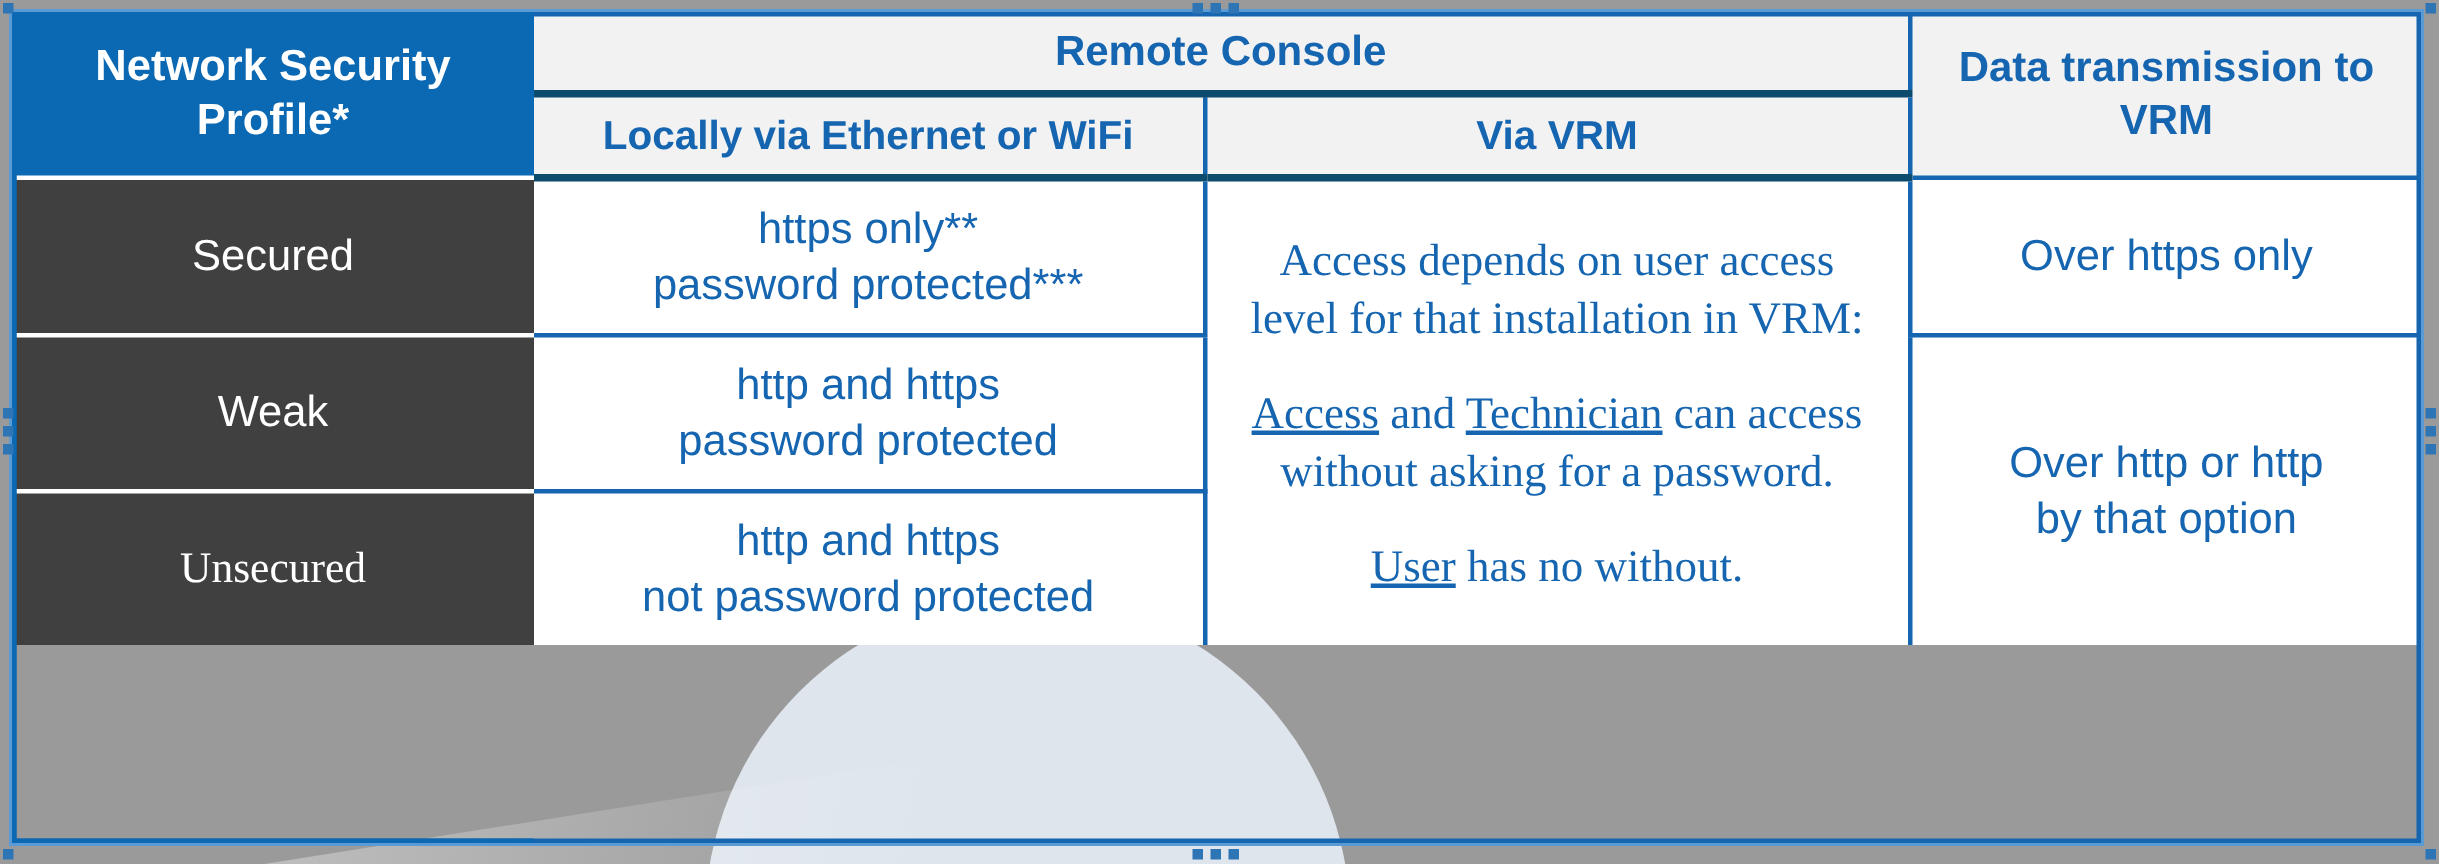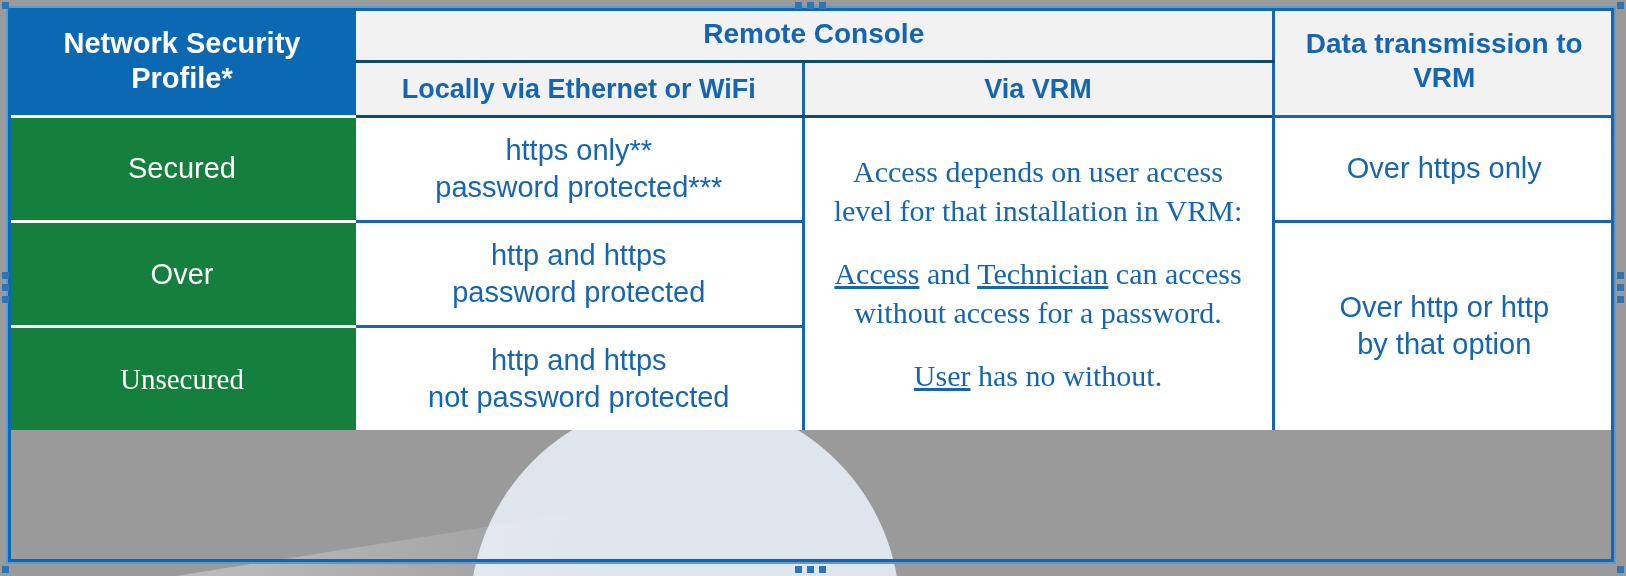--- a/index.html
+++ b/index.html
@@ -98,37 +98,37 @@
   
   .hdr-blue {
     background: #0b68b2;
     color: #ffffff;
     font-weight: bold;
     font-size: 29px;
     line-height: 1.22;
     border-bottom: 3px solid #ffffff;
   }
   .cell-blue {
-    background: #15803d;
+    background: #404040;
     color: #ffffff;
     font-weight: normal;
     font-size: 29px;
     line-height: 1.2;
     border-bottom: 3px solid #ffffff;
   }
   .cell-blue.last { border-bottom: none; font-family: Liberation Serif, serif; }
 
   
   .hdr-gray {
     background: #f2f2f2;
     color: #1565b0;
     font-weight: bold;
     font-size: 28px;
     line-height: 1.22;
-    border-bottom: 3px solid #0c4a6e;
+    border-bottom: 5px solid #0c4a6e;
   }
   .hdr-gray.sub {
     font-size: 27px;
     text-align: center;
   }
   .hdr-gray.span-rows {
     border-bottom: 3px solid #1565b0;
   }
   .div-l { border-left: 3px solid #1565b0; margin-left: 32px; }
 
@@ -205,30 +205,30 @@
           <div>password protected***</div>
         </td>
         <td class="cell-white vrm div-l last" rowspan="3">
           <div>
             <div>Access depends on user access</div>
             <div>level for that installation in VRM:</div>
           </div>
           <span class="gap"></span>
           <div>
             <div><span class="u">Access</span><span> and </span><span class="u">Technician</span><span> can access</span></div>
-            <div>without access for a password.</div>
+            <div>without asking for a password.</div>
           </div>
           <span class="gap"></span>
           <div><span class="u">User</span><span> has no without.</span></div>
         </td>
         <td class="cell-white div-l">Over https only</td>
       </tr>
 
       <tr>
-        <td class="cell-blue">Over</td>
+        <td class="cell-blue">Weak</td>
         <td class="cell-white">
           <div>http and https</div>
           <div>password protected</div>
         </td>
         <td class="cell-white div-l last" rowspan="2">
           <div>Over http or http</div>
           <div>by that option</div>
         </td>
       </tr>
 

